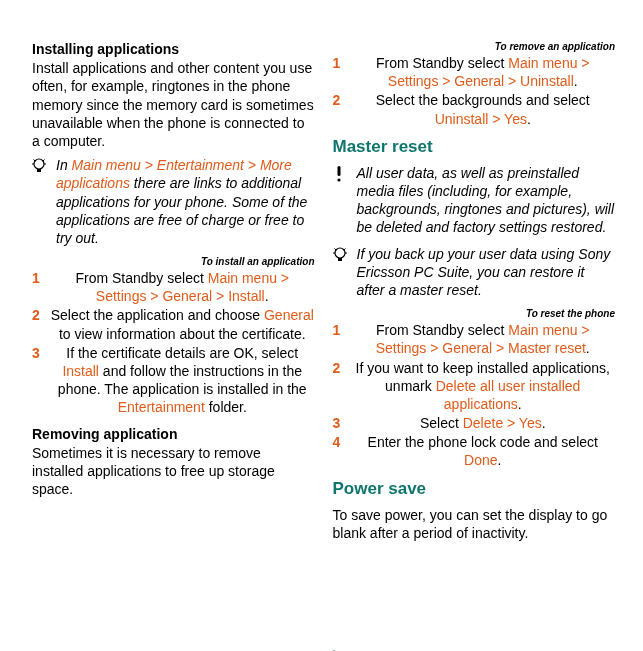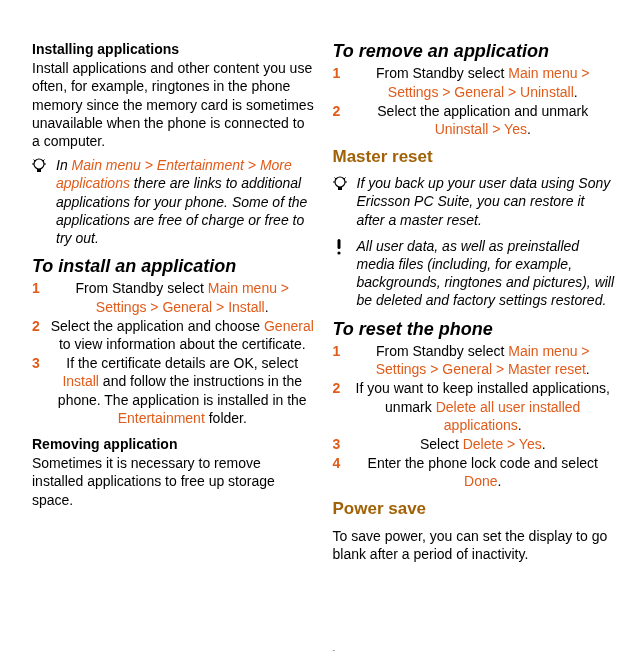--- a/index.html
+++ b/index.html
@@ -32,26 +32,27 @@
     min-width: 0;
   }
   .heading-sm {
     font-weight: bold;
     font-size: 14px;
     margin-bottom: 1px;
   }
   .heading-it {
     font-weight: bold;
     font-style: italic;
-    font-size: 18px;
+    font-size: 10px;
     margin-top: 8px;
     margin-bottom: 1px;
+    text-align: right;
   }
   .section-title {
-    color: #a16207;
+    color: #0f766e;
     font-weight: bold;
     font-size: 17px;
     margin: 8px 0 6px 0;
   }
   .para {
     margin-bottom: 6px;
   }
   .tip {
     display: flex;
     gap: 8px;
@@ -146,53 +147,53 @@
 
     <div class="col">
 
       <div class="heading-it" style="margin-top:0">To remove an application</div>
       <div class="ol-step">
         <div class="num">1</div>
         <div class="step-text"><span>From Standby select </span><span class="nav">Main menu &gt; Settings &gt; General &gt; Uninstall</span><span>.</span></div>
       </div>
       <div class="ol-step">
         <div class="num">2</div>
-        <div class="step-text"><span>Select the application and unmark </span><span class="nav">Uninstall &gt; Yes</span><span>.</span></div>
+        <div class="step-text"><span>Select the backgrounds and select </span><span class="nav">Uninstall &gt; Yes</span><span>.</span></div>
       </div>
 
       <div class="section-title">Master reset</div>
+
+      <div class="tip">
+        <div class="icon-col">
+          <span>
+            <svg width="12" height="16" viewBox="0 0 12 16">
+                <rect x="4.5" y="0" width="3" height="10" rx="1.5" fill="#000"></rect>
+                <circle cx="6" cy="14" r="1.6" fill="#000"></circle>
+              </svg>
+          </span>
+        </div>
+        <div class="text-col">All user data, as well as preinstalled media files (including, for example, backgrounds, ringtones and pictures), will be deleted and factory settings restored.</div>
+      </div>
 
       <div class="tip">
         <div class="icon-col">
           <span>
             <svg width="14" height="18" viewBox="0 0 14 18">
                 <circle cx="7" cy="6" r="5" fill="none" stroke="#000" stroke-width="1.2"></circle>
                 <line x1="0" y1="6" x2="2" y2="6" stroke="#000"></line>
                 <line x1="12" y1="6" x2="14" y2="6" stroke="#000"></line>
                 <line x1="1.5" y1="1.5" x2="3" y2="3" stroke="#000"></line>
                 <line x1="11" y1="3" x2="12.5" y2="1.5" stroke="#000"></line>
                 <rect x="5" y="11" width="4" height="3" fill="#000"></rect>
               </svg>
           </span>
         </div>
         <div class="text-col">If you back up your user data using Sony Ericsson PC Suite, you can restore it after a master reset.</div>
       </div>
 
-      <div class="tip">
-        <div class="icon-col">
-          <span>
-            <svg width="12" height="16" viewBox="0 0 12 16">
-                <rect x="4.5" y="0" width="3" height="10" rx="1.5" fill="#000"></rect>
-                <circle cx="6" cy="14" r="1.6" fill="#000"></circle>
-              </svg>
-          </span>
-        </div>
-        <div class="text-col">All user data, as well as preinstalled media files (including, for example, backgrounds, ringtones and pictures), will be deleted and factory settings restored.</div>
-      </div>
-
       <div class="heading-it">To reset the phone</div>
       <div class="ol-step">
         <div class="num">1</div>
         <div class="step-text"><span>From Standby select </span><span class="nav">Main menu &gt; Settings &gt; General &gt; Master reset</span><span>.</span></div>
       </div>
       <div class="ol-step">
         <div class="num">2</div>
         <div class="step-text"><span>If you want to keep installed applications, unmark </span><span class="nav">Delete all user installed applications</span><span>.</span></div>
       </div>
       <div class="ol-step">

